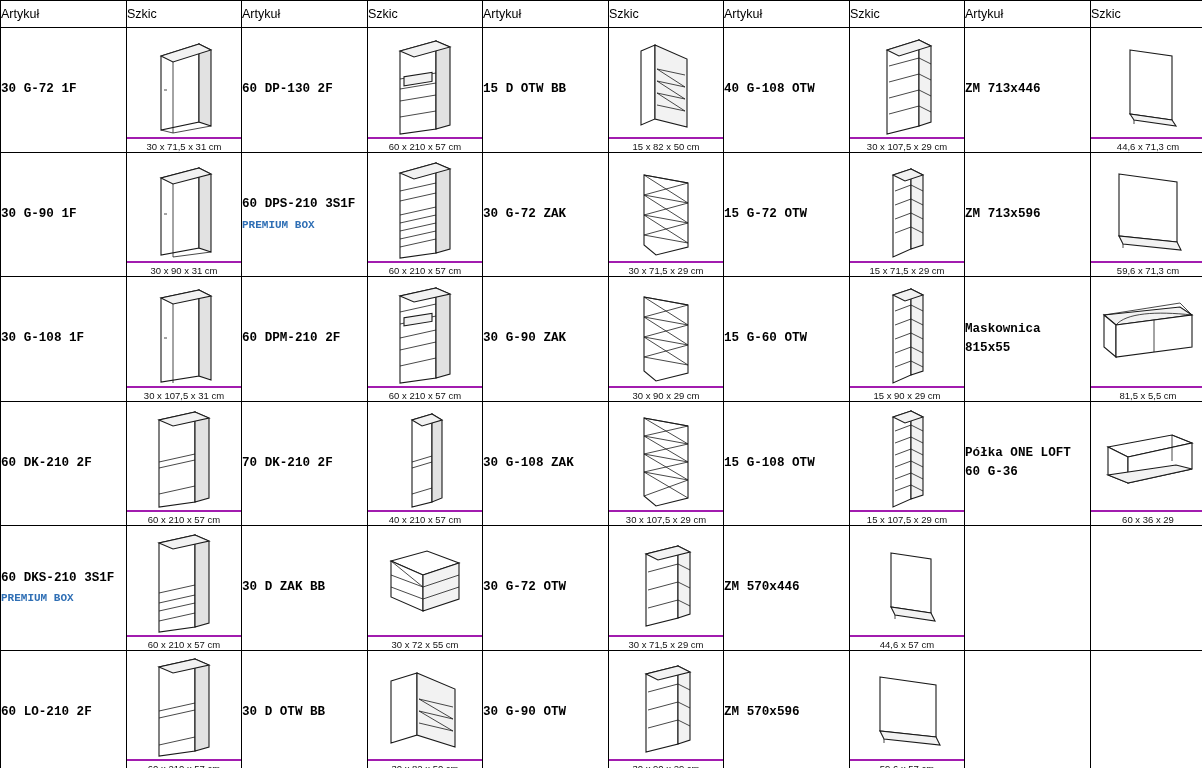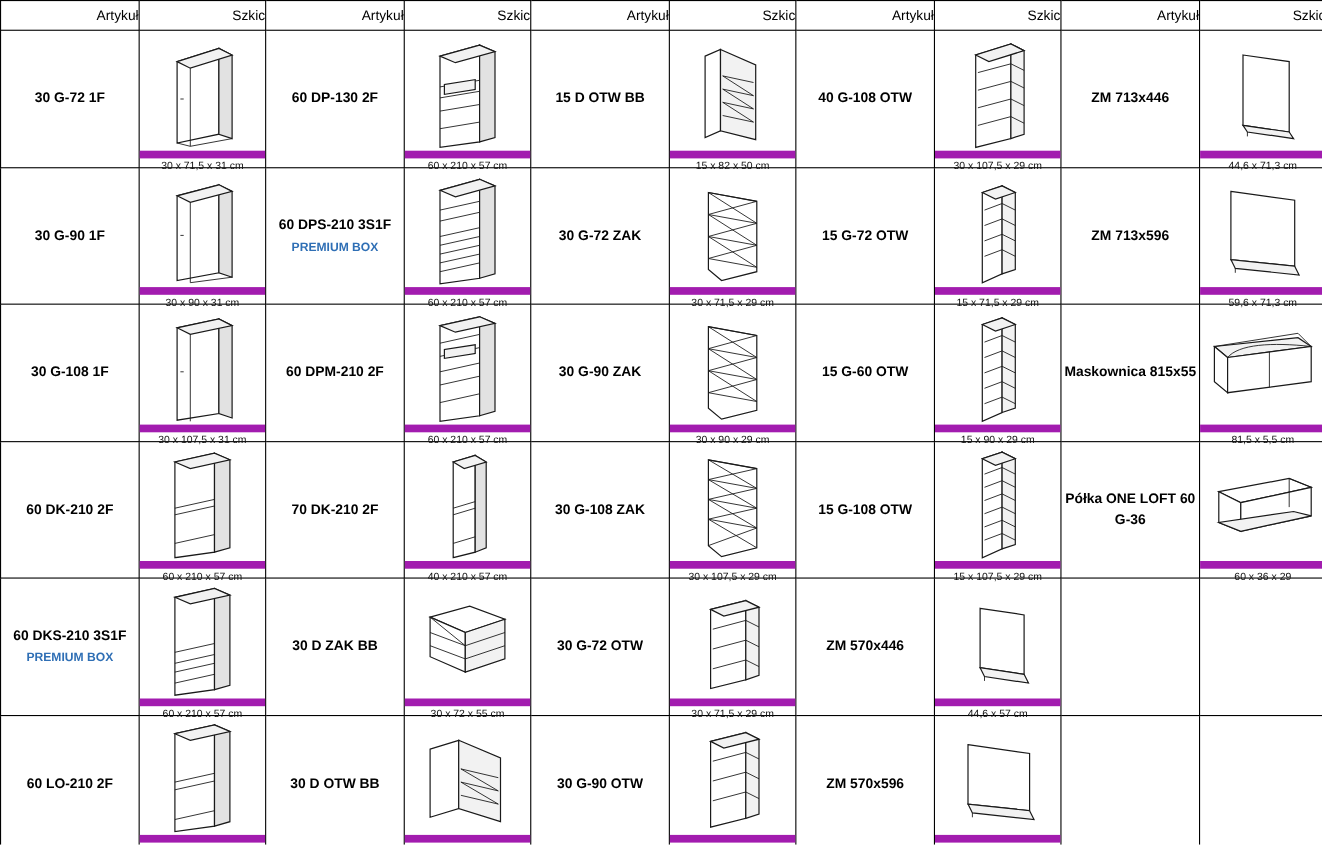--- a/index.html
+++ b/index.html
@@ -26,32 +26,32 @@
     padding: 0;
     vertical-align: middle;
   }
   col.c-art { width: 126px; }
   col.c-img { width: 115px; }
 
   tr.header-row th {
     height: 27px;
     font-size: 12.5px;
     font-weight: normal;
-    text-align: right;
+    text-align: left;
     color: #000;
     background: #fff;
   }
   tr.data-row td { height: 123.5px; }
 
   td.art {
-    text-align: center;
     font-size: 12.6px;
     font-weight: bold;
     line-height: 1.5;
     padding: 2px 3px;
+    font-family: Liberation Mono, monospace;
   }
   td.art .sub {
     display: block;
     color: #2f6fb5;
     font-size: 11px;
     font-weight: bold;
     margin-top: 3px;
   }
   td.img {
     position: relative;
@@ -76,21 +76,21 @@
     justify-content: center;
     padding-top: 3px;
   }
   .dim {
     font-size: 9.5px;
     color: #111;
     text-align: center;
     height: 15px;
     line-height: 15px;
     width: 100%;
-    border-top: 7px solid #a21caf;
+    border-top: 2px solid #a21caf;
   }
   svg { display: block; }
   .ln-thin { stroke: #1a1a1a; stroke-width: 0.8; fill: none; }
   .fillw { fill: #ffffff; stroke: #1a1a1a; stroke-width: 1.1; }
   .fillg { fill: #f2f2f2; stroke: #1a1a1a; stroke-width: 1.1; }
   .filld { fill: #e2e2e2; stroke: #1a1a1a; stroke-width: 1.1; }
 </style>
 </head>
 <body>
 

